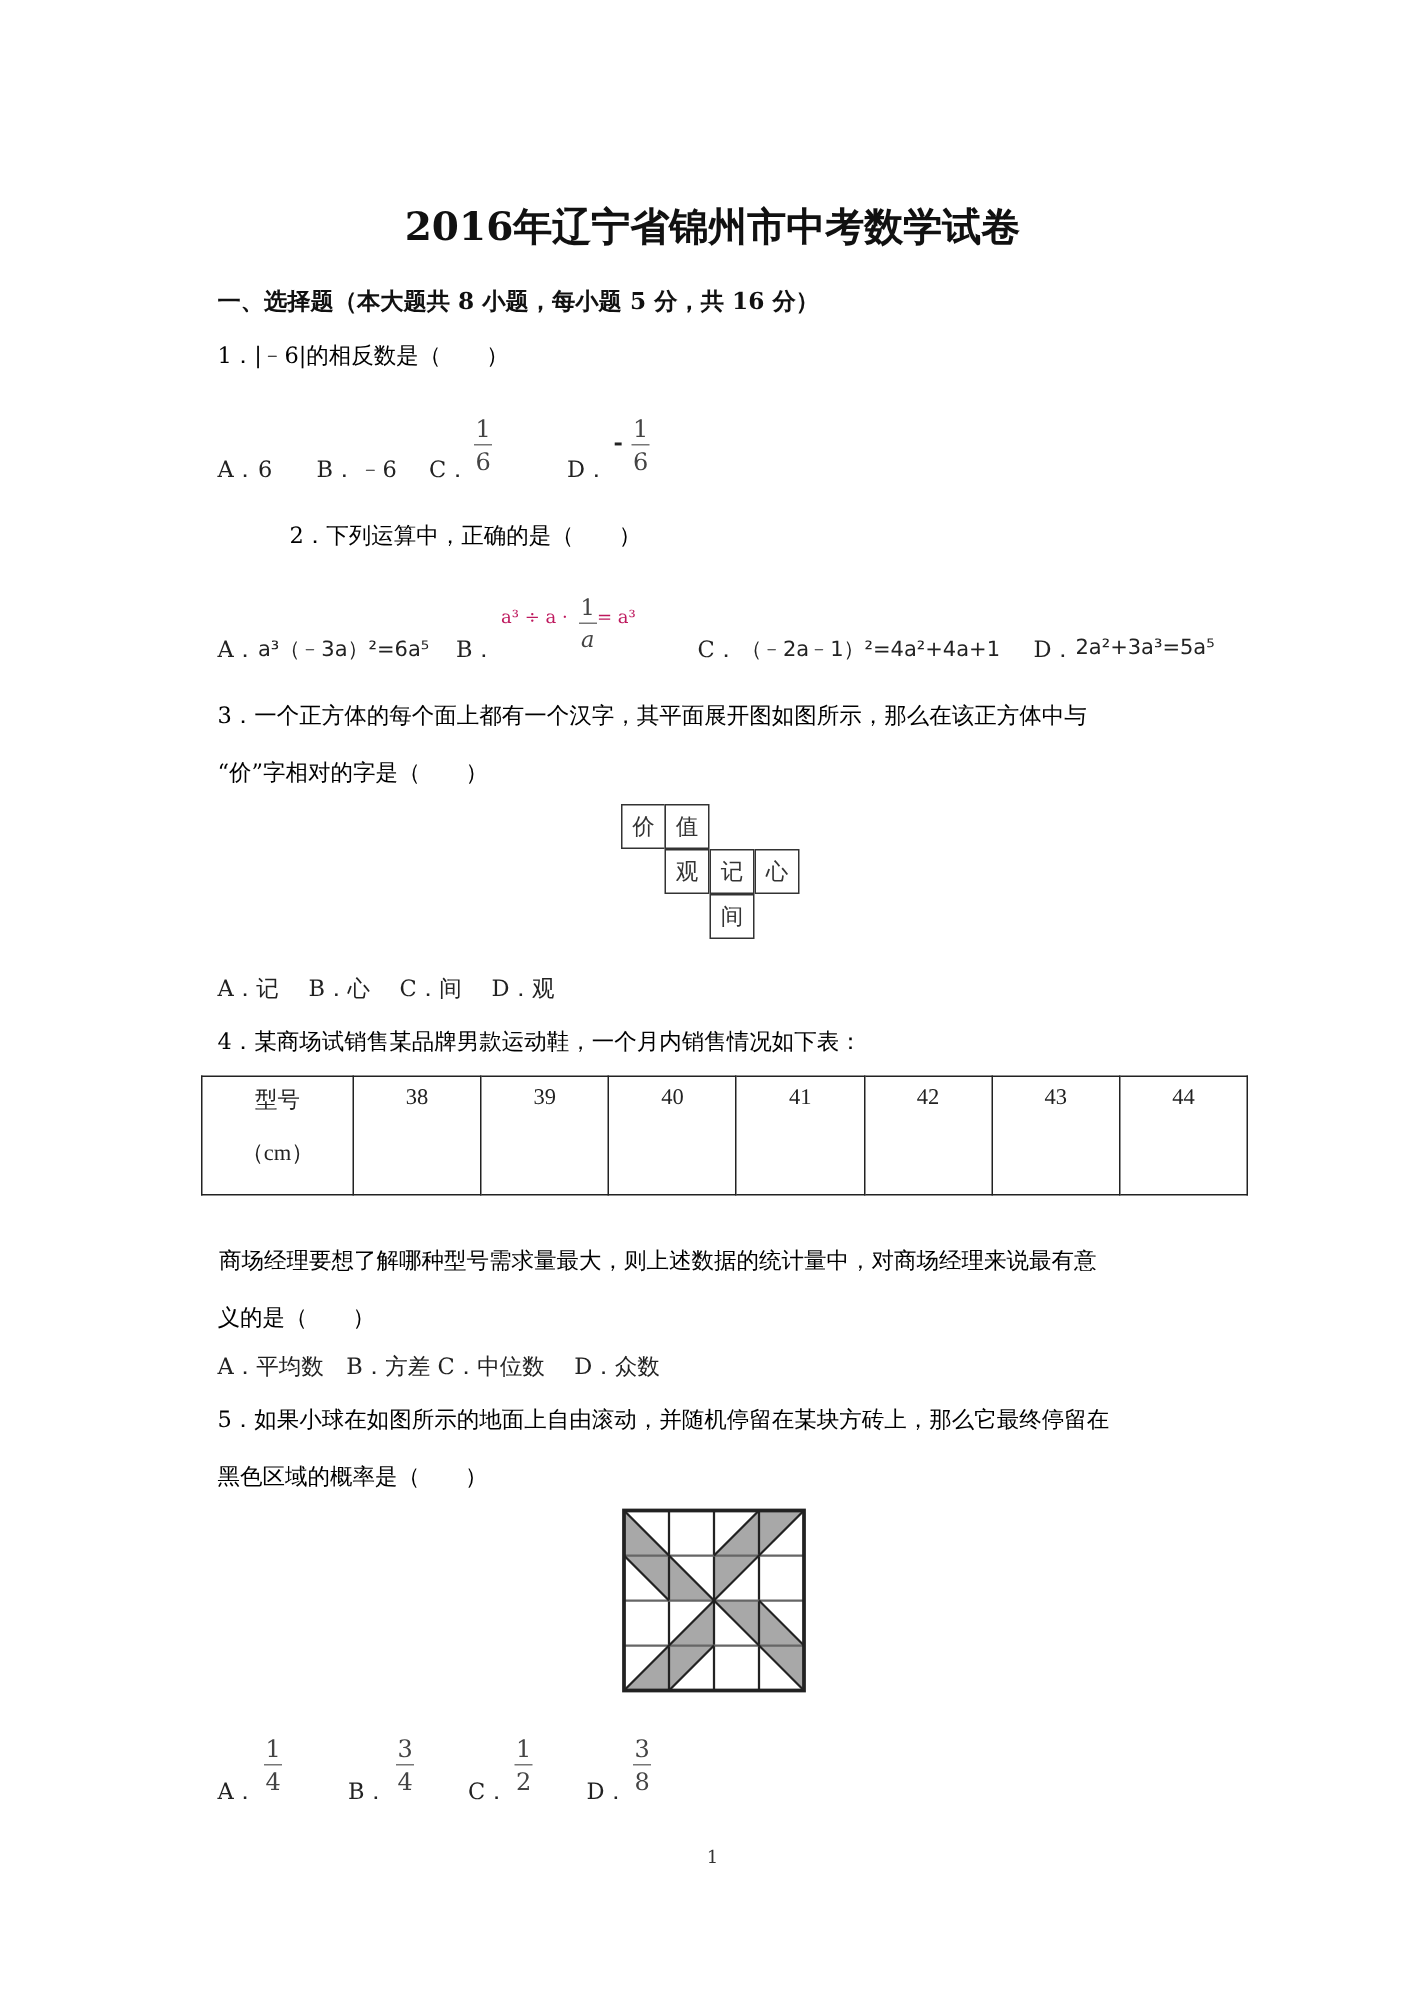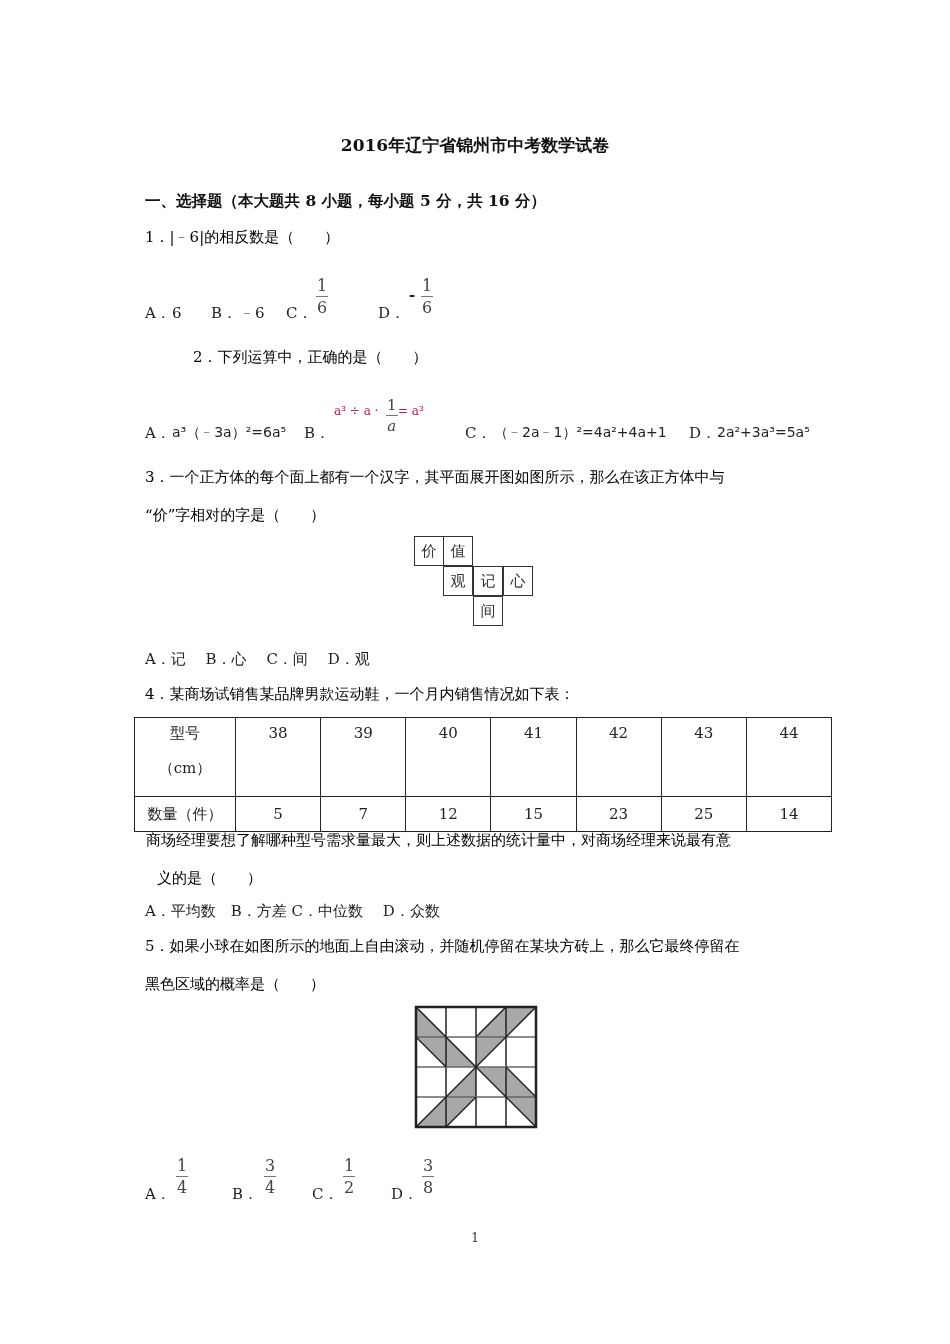--- a/index.html
+++ b/index.html
@@ -1,32 +1,32 @@
 <!DOCTYPE html>
 <html><head>
 <meta charset="utf-8">
 <style>
   html, body { margin: 0; padding: 0; background: #ffffff; }
   body { width: 950px; height: 1344px; position: relative; overflow: hidden;
          font-family: "DejaVu Serif", "Liberation Serif", serif; color: #222; }
   .abs { position: absolute; white-space: nowrap; }
-  .title { left: 0; width: 950px; top: 134px; text-align: center; font-size: 17px; font-weight: bold; color: #111; letter-spacing: 0px; }
+  .title { left: 0; width: 950px; top: 134px; text-align: center; font-size: 26px; font-weight: bold; color: #111; letter-spacing: 0px; }
   .section { left: 145px; top: 191px; font-size: 15.5px; font-weight: bold; color: #111; }
   .q { font-size: 15px; color: #000000; }
   .opt { font-size: 15px; color: #222; }
   .frac { position: absolute; display: inline-flex; flex-direction: column; align-items: center; font-size: 16px; color: #444; line-height: 1; }
   .frac .num { padding: 0 1px 2px 1px; border-bottom: 1px solid #777; }
   .frac .den { padding-top: 3px; }
   .math-italic { color: #be185d; font-size: 12px; }
   
   .net-cell { position: absolute; width: 30px; height: 30px; border: 1px solid #333; box-sizing: border-box;
               display: flex; align-items: center; justify-content: center; font-size: 15px; font-family: "DejaVu Sans", sans-serif; color: #333; background: #fff; }
   
   table.sales { position: absolute; left: 134px; top: 717px; width: 698px; border-collapse: collapse; font-size: 15px; }
-  table.sales td { border: 1.5px solid #222; text-align: center; vertical-align: top; color: #222; padding: 0; }
+  table.sales td { border: 1.5px solid #222; text-align: center; vertical-align: top; color: #222; padding: 0; font-family: Liberation Serif, serif; }
   table.sales tr.r1 td { height: 72px; padding-top: 6px; }
   table.sales tr.r2 td { height: 34px; vertical-align: middle; }
   table.sales td.head { width: 100px; }
   .head-stack { display: flex; flex-direction: column; align-items: center; gap: 16px; }
   .pagenum { left: 0; width: 950px; text-align: center; top: 1231px; font-size: 12px; color: #333; }
 </style>
 </head>
 <body>
 
 <div class="abs title">2016年辽宁省锦州市中考数学试卷</div>
@@ -90,35 +90,25 @@
       </div>
     </td>
     <td>38</td>
     <td>39</td>
     <td>40</td>
     <td>41</td>
     <td>42</td>
     <td>43</td>
     <td>44</td>
   </tr>
-  <tr class="r2">
-    <td class="head">数量（件）</td>
-    <td>5</td>
-    <td>7</td>
-    <td>12</td>
-    <td>15</td>
-    <td>23</td>
-    <td>25</td>
-    <td>14</td>
-  </tr>
 </tbody>
   </table>
 
 <div class="abs q" style="left:146px; top:831px;">商场经理要想了解哪种型号需求量最大，则上述数据的统计量中，对商场经理来说最有意</div>
-<div class="abs q" style="left:157px; top:869px;">义的是（　　）</div>
+<div class="abs q" style="left:145px; top:869px;">义的是（　　）</div>
 <div class="abs opt" style="left:145px; top:902px;">A．平均数　B．方差 C．中位数　 D．众数</div>
 
 <div class="abs q" style="left:145px; top:937px;">5．如果小球在如图所示的地面上自由滚动，并随机停留在某块方砖上，那么它最终停留在</div>
 <div class="abs q" style="left:145px; top:975px;">黑色区域的概率是（　　）</div>
 
 <svg class="abs" style="left:413px; top:1004px;" width="126" height="126" viewBox="0 0 126 126">
   <g transform="translate(3,3)" fill="#a8a8a8" stroke="none">
 
     <polygon points="0,0 30,30 0,30"></polygon>
     <polygon points="0,30 30,30 30,60"></polygon>

